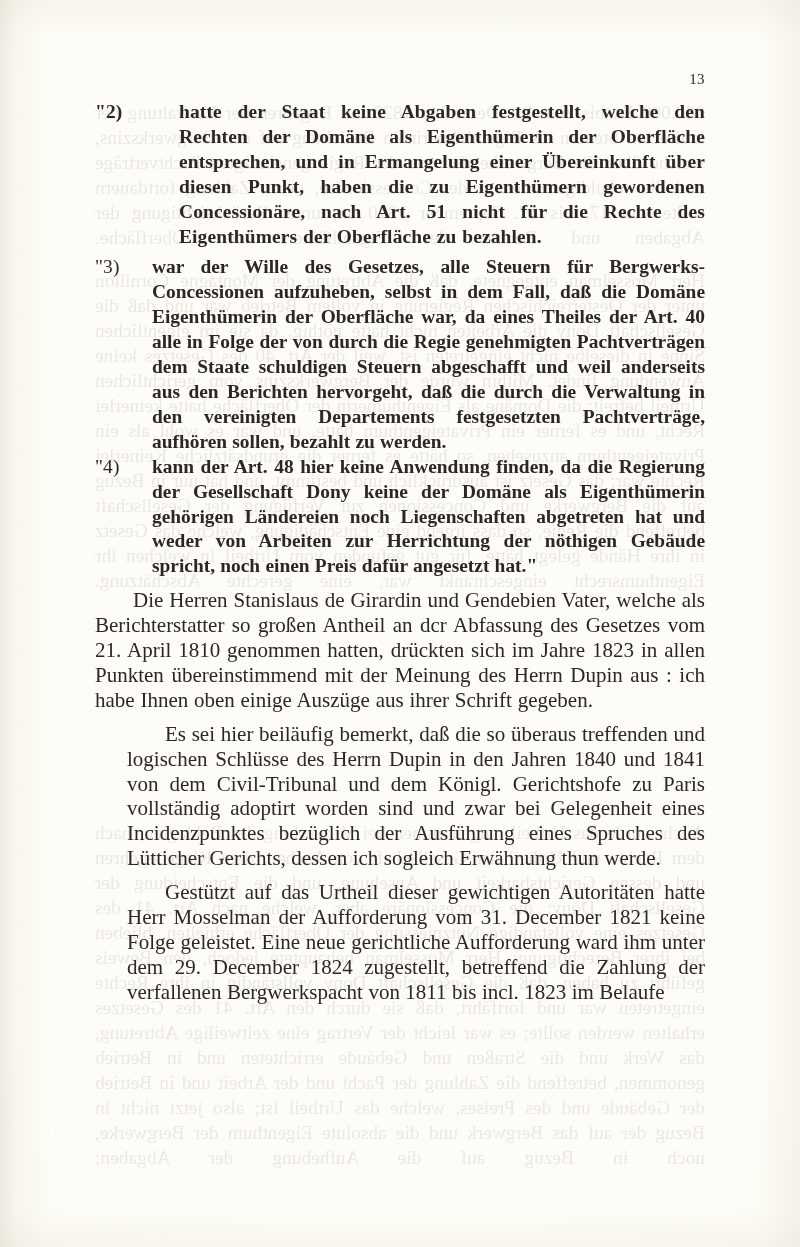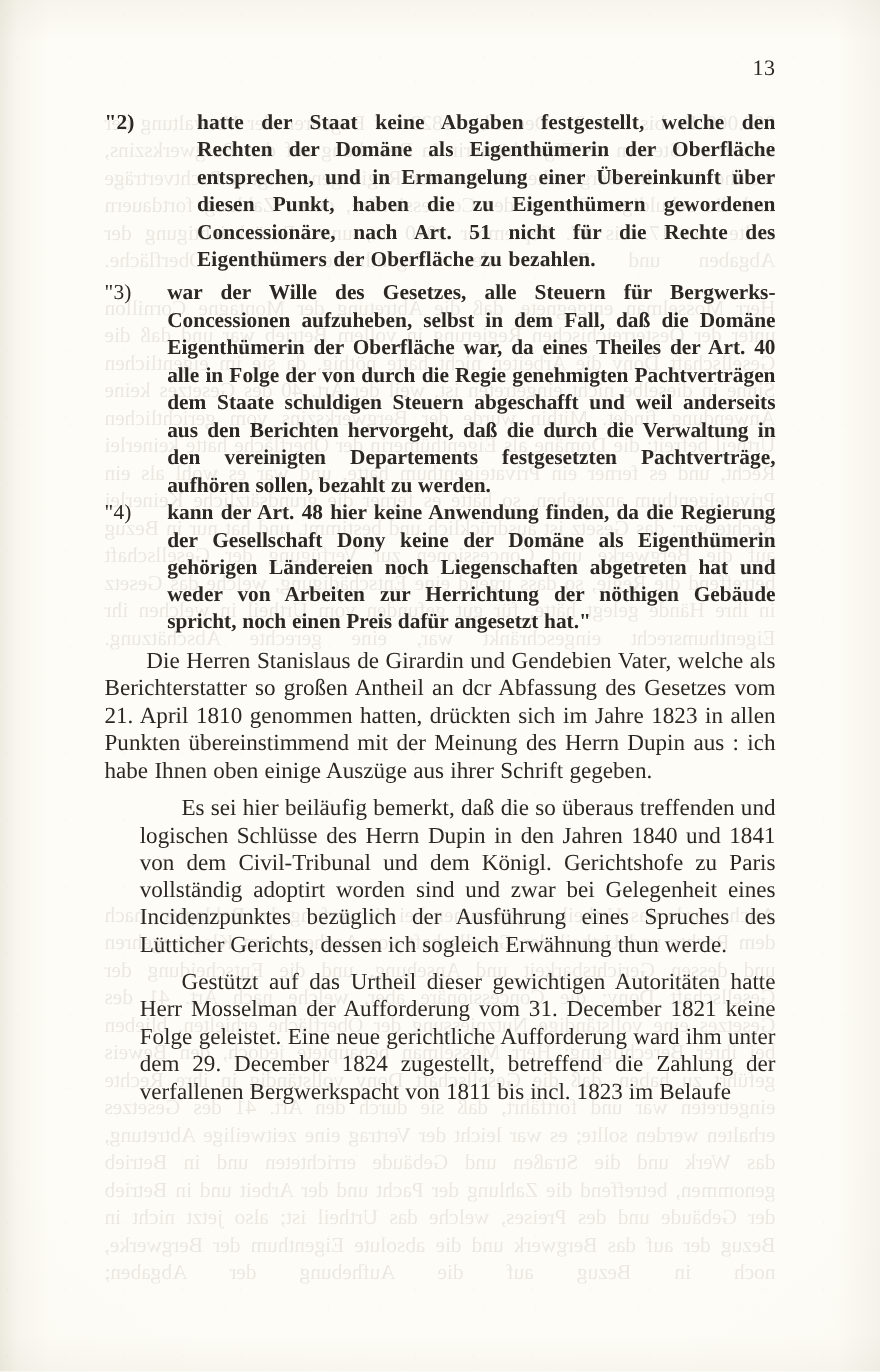--- a/index.html
+++ b/index.html
@@ -54,24 +54,24 @@
     right: 95px;
     font-size: 19.4px;
     line-height: 25px;
     text-align: justify;
     text-align-last: justify;
     word-spacing: 1px;
   }
 
   .folio {
     position: absolute;
-    top: 52px;
+    top: 72px;
     right: 95px;
     z-index: 3;
-    font-size: 20px;
+    font-size: 15px;
     line-height: 1;
     letter-spacing: 0.4px;
   }
 
   .content {
     position: absolute;
     left: 95px;
     top: 100px;
     width: 610px;
     z-index: 3;

